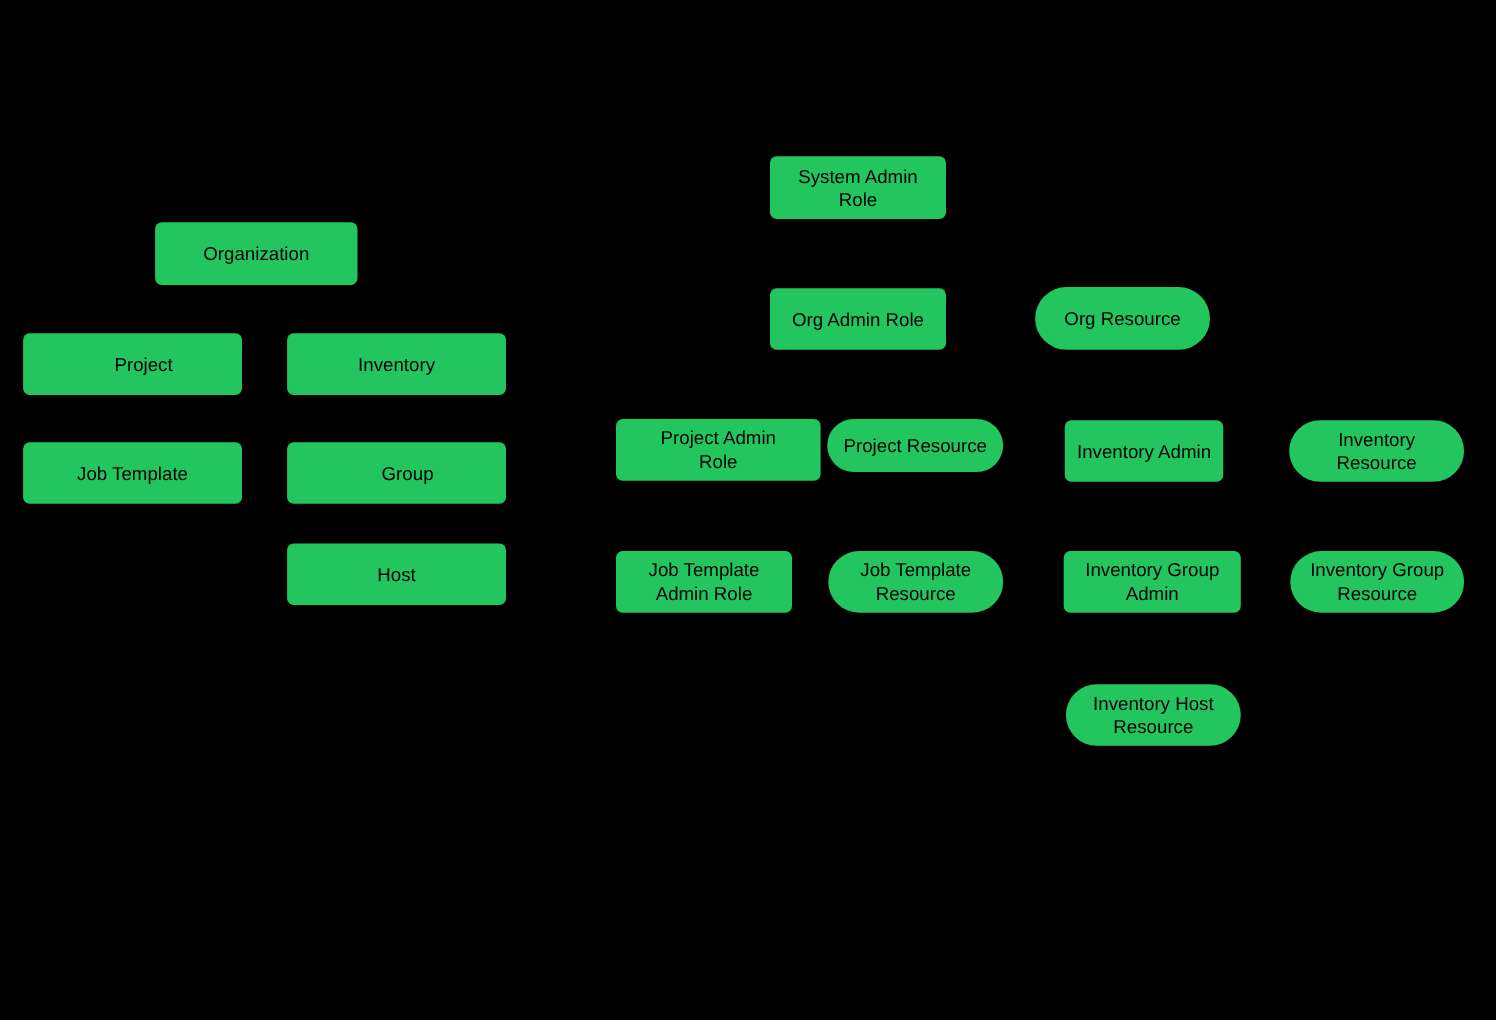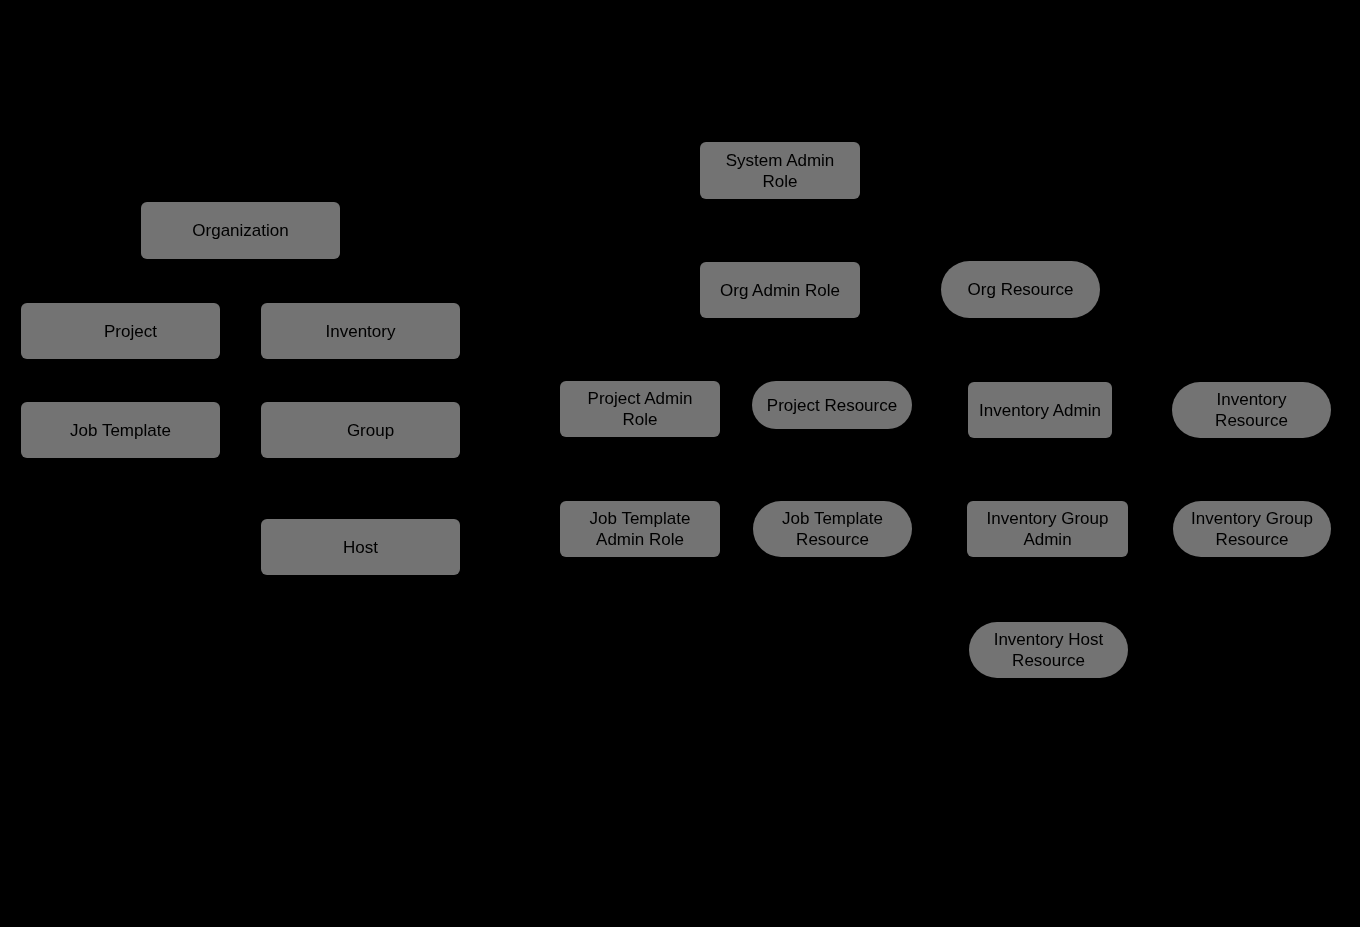--- a/index.html
+++ b/index.html
@@ -14,21 +14,21 @@
     font-family: "Liberation Sans", sans-serif;
   }
   #diagram {
     position: relative;
     width: 1360px;
     height: 927px;
     background: #000000;
   }
   .node {
     position: absolute;
-    background: #737373;
+    background: #22c55e;
     color: #000000;
     display: flex;
     align-items: center;
     justify-content: center;
     text-align: center;
     font-size: 17px;
     line-height: 21px;
     white-space: pre-line;
     box-sizing: border-box;
   }
@@ -36,31 +36,31 @@
     border-radius: 6px;
   }
   .node.stadium {
     border-radius: 29px;
   }
 </style>
 </head>
 <body>
 
 <div id="diagram">
-    <div class="node rect" style="left: 141px; top: 202px; width: 199px; height: 57px;"><span>Organization</span></div>
+    <div class="node rect" style="left: 141px; top: 202px; width: 184px; height: 57px;"><span>Organization</span></div>
     <div class="node rect" style="left: 21px; top: 303px; width: 199px; height: 56px; padding-left: 20px;"><span>Project</span></div>
     <div class="node rect" style="left: 261px; top: 303px; width: 199px; height: 56px;"><span>Inventory</span></div>
     <div class="node rect" style="left: 21px; top: 402px; width: 199px; height: 56px;"><span>Job Template</span></div>
     <div class="node rect" style="left: 261px; top: 402px; width: 199px; height: 56px; padding-left: 20px;"><span>Group</span></div>
-    <div class="node rect" style="left: 261px; top: 519px; width: 199px; height: 56px;"><span>Host</span></div>
+    <div class="node rect" style="left: 261px; top: 494px; width: 199px; height: 56px;"><span>Host</span></div>
     <div class="node rect" style="left: 700px; top: 142px; width: 160px; height: 57px;"><span>System Admin
 Role</span></div>
     <div class="node rect" style="left: 700px; top: 262px; width: 160px; height: 56px;"><span>Org Admin Role</span></div>
     <div class="node stadium" style="left: 941px; top: 261px; width: 159px; height: 57px;"><span>Org Resource</span></div>
-    <div class="node rect" style="left: 560px; top: 381px; width: 160px; height: 56px; justify-content: center;"><span>Project Admin
+    <div class="node rect" style="left: 560px; top: 381px; width: 186px; height: 56px; justify-content: center;"><span>Project Admin
 Role</span></div>
     <div class="node stadium" style="left: 752px; top: 381px; width: 160px; height: 48px;"><span>Project Resource</span></div>
     <div class="node rect" style="left: 968px; top: 382px; width: 144px; height: 56px;"><span>Inventory Admin</span></div>
     <div class="node stadium" style="left: 1172px; top: 382px; width: 159px; height: 56px;"><span>Inventory
 Resource</span></div>
     <div class="node rect" style="left: 560px; top: 501px; width: 160px; height: 56px;"><span>Job Template
 Admin Role</span></div>
     <div class="node stadium" style="left: 753px; top: 501px; width: 159px; height: 56px;"><span>Job Template
 Resource</span></div>
     <div class="node rect" style="left: 967px; top: 501px; width: 161px; height: 56px;"><span>Inventory Group

